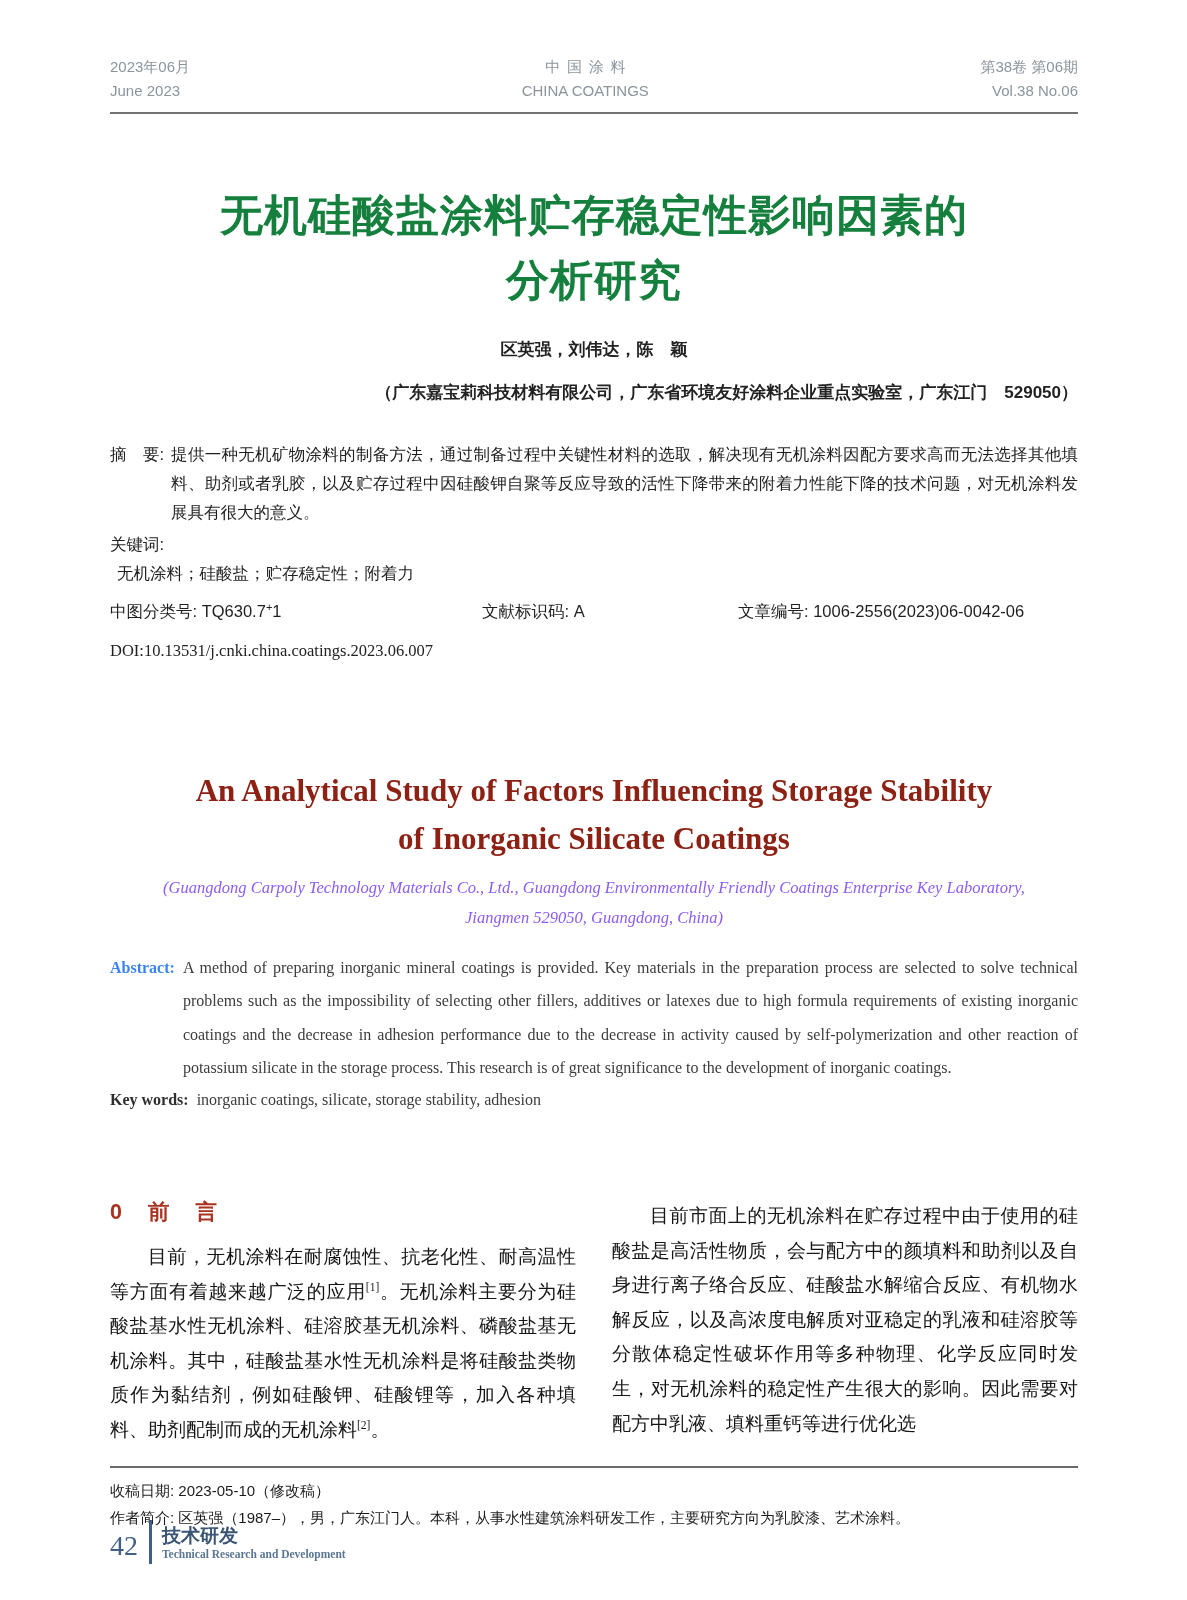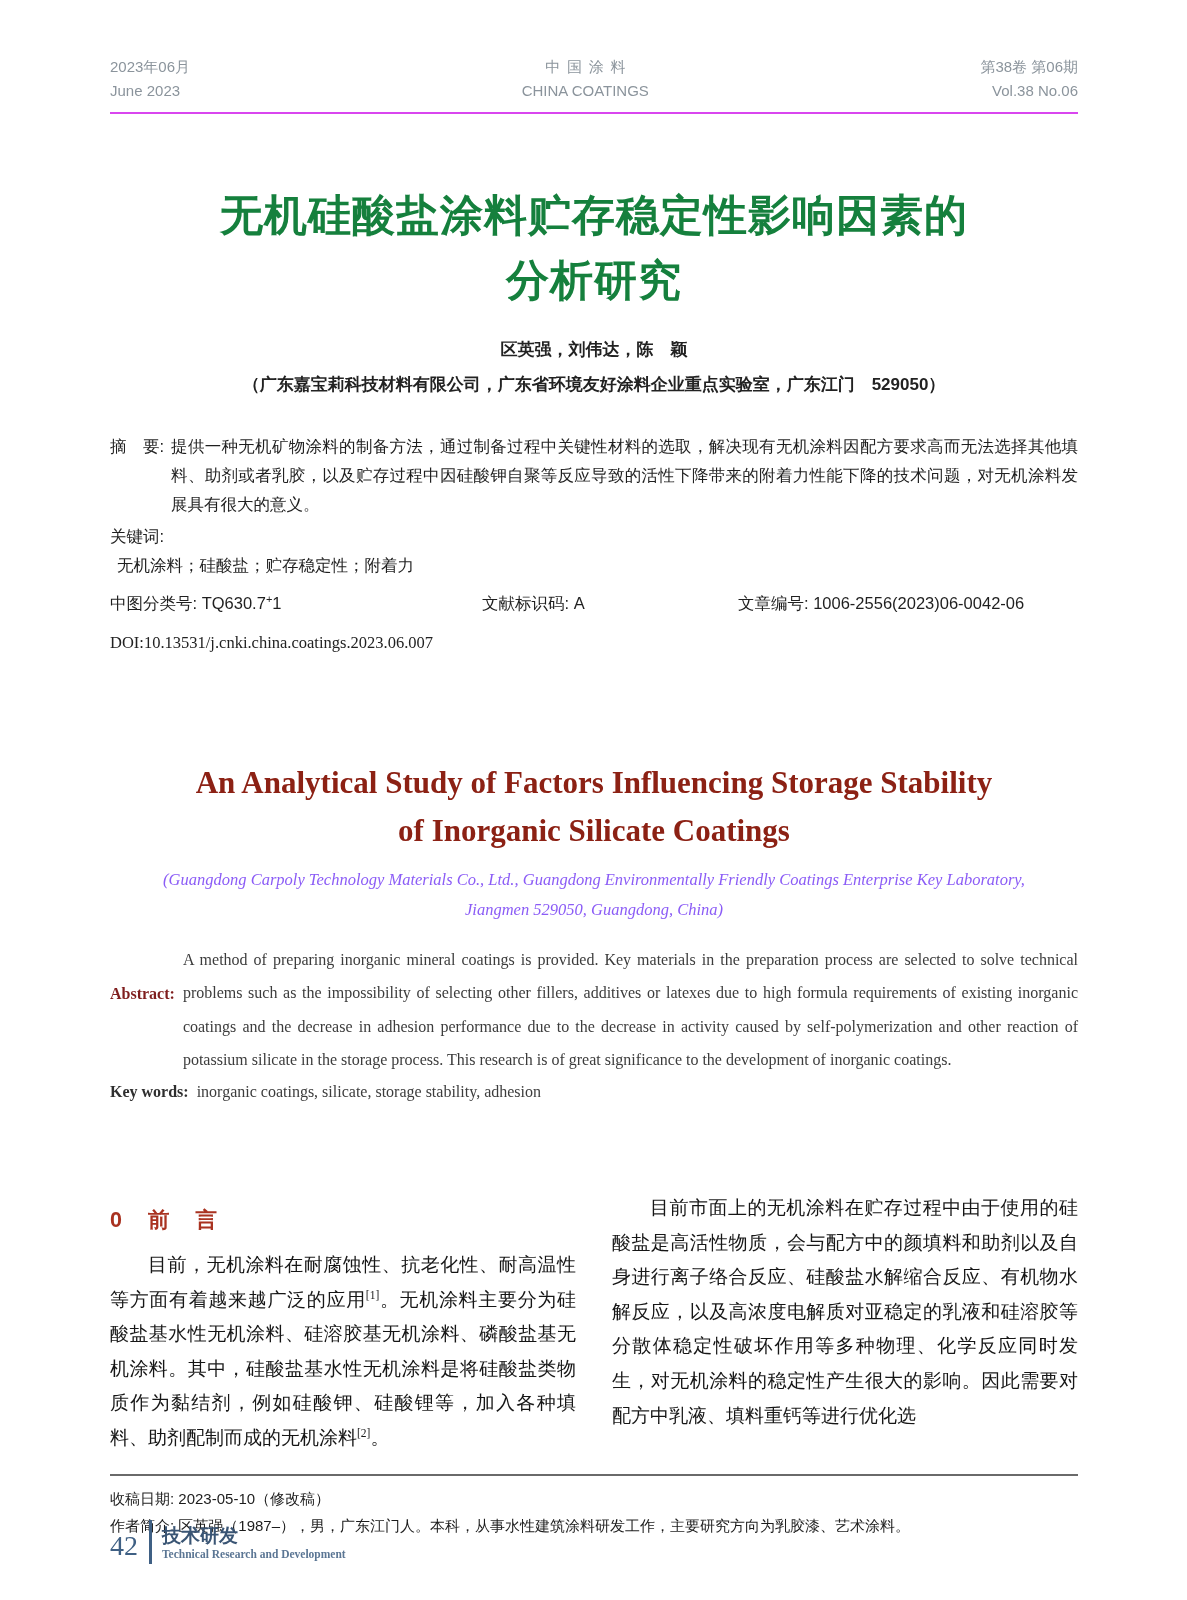--- a/index.html
+++ b/index.html
@@ -10,21 +10,21 @@
     font-family: "Liberation Sans", sans-serif;
     color: #1f1f1f;
     overflow: hidden;
   }
   .page { padding: 0 109px 0 110px; }
 
   
   .jheader {
     padding-top: 55px;
     display: flex; justify-content: space-between; align-items: flex-end;
-    border-bottom: 2px solid #d946ef;
+    border-bottom: 2px solid #737373;
     padding-bottom: 9px;
     color: #8b949c;
     font-size: 15px; line-height: 1.6; gap: 48px;
   }
   .jheader .cell-center { text-align: center; }
   .jheader .cell-right  { text-align: right; }
   .jheader .zh-spaced { letter-spacing: 0.45em; margin-right: -0.45em; }
 
   
   .title-zh {
@@ -34,21 +34,21 @@
     font-weight: bold;
     font-size: 43px;
     line-height: 1.52;
     letter-spacing: 1px;
   }
   .authors-zh {
     margin-top: 24px; text-align: center;
     font-size: 17px; font-weight: bold; color: #222;
   }
   .affil-zh {
-    margin-top: 12px; text-align: center;
+    margin-top: 20px; text-align: right;
     font-size: 17px; font-weight: bold; color: #222;
   }
 
   
   .meta-zh { margin-top: 36px; font-size: 16.5px; line-height: 1.78; }
   .hang { display: flex; }
   .hang .label { flex: 0 0 auto; white-space: nowrap; }
   .hang .text  { flex: 1; margin-left: 7px; text-align: justify; }
   .kw-row { margin-top: 2px; flex-direction: column; }
   .clc-row {
@@ -79,36 +79,35 @@
     margin-top: 10px; text-align: center;
     font-family: "Liberation Serif", "DejaVu Serif", serif;
     font-style: italic; font-size: 16.5px; color: #8b5cf6;
     line-height: 1.8;
   }
   .abstract-en {
     margin-top: 18px;
     font-family: "Liberation Serif", "DejaVu Serif", serif;
     font-size: 16px; color: #3c3c3c; line-height: 2.1;
   }
-  .abstract-en .label { font-weight: bold; color: #7f1d1d; margin-top: 34px; }
+  .abstract-en .label { font-weight: bold; color: #3b82f6; }
   .abstract-en .text  { margin-left: 8px; }
   .kw-en { margin-top: 6px; font-family: "Liberation Serif", "DejaVu Serif", serif; font-size: 16px; color: #3c3c3c; }
   .kw-en .label { font-weight: bold; color: #2e2e2e; }
   .kw-en .text  { margin-left: 8px; }
 
   
   .columns {
     margin-top: 88px;
     display: flex; gap: 36px;
   }
   .col { width: 466px; }
   .sec-heading {
     color: #a93220; font-weight: bold; font-size: 21.5px;
     margin-bottom: 14px;
-    margin-top: 16px;
   }
   .sec-heading .num { margin-right: 26px; }
   .sec-heading .words { letter-spacing: 26px; }
   .cn-para {
     font-family: "Liberation Serif", "DejaVu Serif", serif;
     font-size: 19px; line-height: 1.82; color: #161616;
     text-align: justify; text-indent: 2em;
   }
   .cn-para sup { font-size: 11.5px; }
   .col-right .cn-para { margin-top: 2px; }

